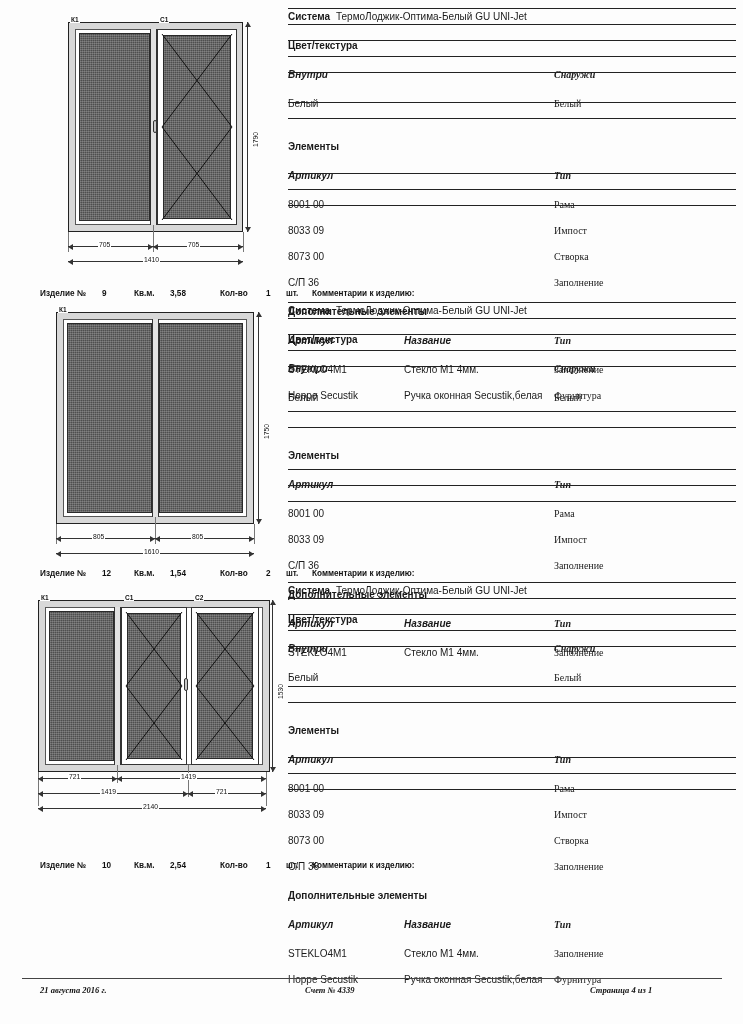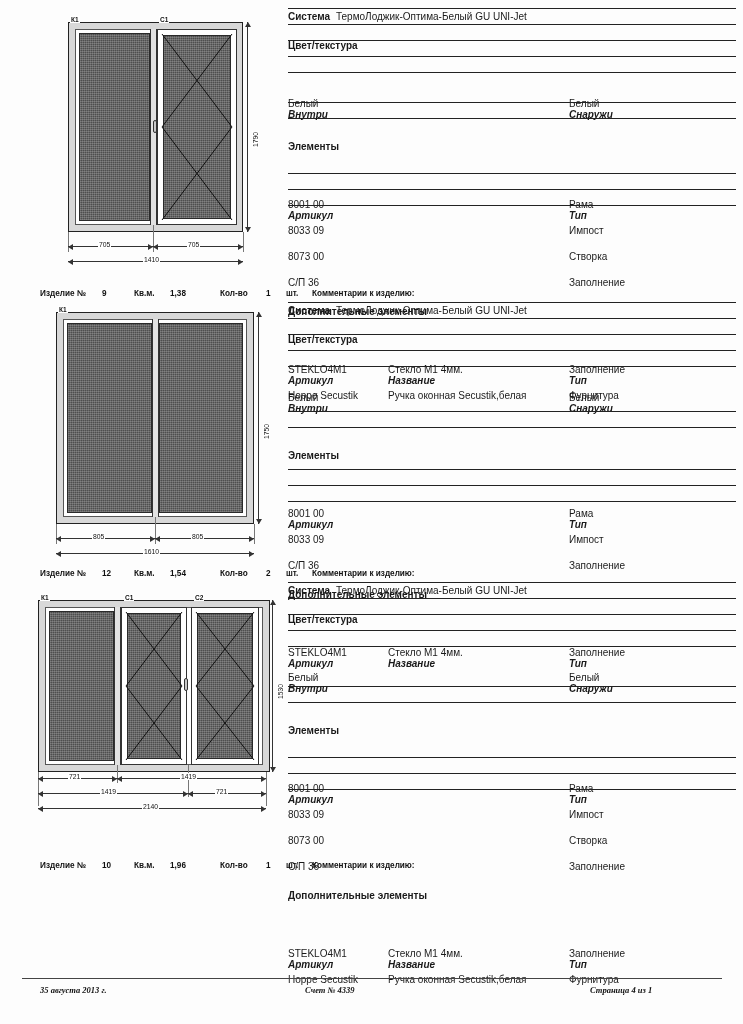--- a/index.html
+++ b/index.html
@@ -50,24 +50,24 @@
     line-height: 13px;
   }
   .hline {
     position: absolute;
     left: 0;
     width: 448px;
     height: 0;
     border-top: 1px solid #222;
   }
   .c1 { position: absolute; left: 0; }
-  .c2 { position: absolute; left: 100px; }
-  .c3 { position: absolute; left: 281px; }
+  .c2 { position: absolute; left: 116px; }
+  .c3 { position: absolute; left: 266px; font-family: Liberation Serif, serif; }
   .bold { font-weight: bold; }
-  .ital { font-style: italic; font-weight: bold; margin-top: 40px; }
+  .ital { font-style: italic; font-weight: bold; }
   .sysname { position: absolute; left: 48px; }
   .frame-band {
     position: absolute;
     left: 0; top: 0; right: 0; bottom: 0;
     border: 7px solid #d8d8d8;
     box-sizing: border-box;
     background: #fff;
   }
   .frame-band:before {
     content: "";
@@ -322,21 +322,21 @@
         <span class="c2">Ручка оконная Secustik,белая</span>
         <span class="c3">Фурнитура</span>
       </div>
     </div>
   </div>
 
   <div class="summary" style="top:288px;">
     <span style="left:0;">Изделие №</span>
     <span style="left:62px;">9</span>
     <span style="left:94px;">Кв.м.</span>
-    <span style="left:130px;">1,38</span>
+    <span style="left:130px;">3,58</span>
     <span style="left:180px;">Кол-во</span>
     <span style="left:226px;">1</span>
     <span style="left:246px;">шт.</span>
     <span style="left:272px;">Комментарии к изделию:</span>
   </div>
 
   <div class="product" style="top:302px;height:260px;">
 
     <div class="drawing-col">
       <div class="frame-band" style="left:56px;top:10px;width:198px;height:212px;"></div>
@@ -552,25 +552,25 @@
         <span class="c2">Ручка оконная Secustik,белая</span>
         <span class="c3">Фурнитура</span>
       </div>
     </div>
   </div>
 
   <div class="summary" style="top:860px;">
     <span style="left:0;">Изделие №</span>
     <span style="left:62px;">10</span>
     <span style="left:94px;">Кв.м.</span>
-    <span style="left:130px;">1,96</span>
+    <span style="left:130px;">2,54</span>
     <span style="left:180px;">Кол-во</span>
     <span style="left:226px;">1</span>
     <span style="left:246px;">шт.</span>
     <span style="left:272px;">Комментарии к изделию:</span>
   </div>
 
   <div class="footer-rule"></div>
-  <div class="footer left">35 августа 2013 г.</div>
+  <div class="footer left">21 августа 2016 г.</div>
   <div class="footer center">Счет № 4339</div>
   <div class="footer right">Страница 4 из 1</div>
 
 </div>
 
 </body></html>

